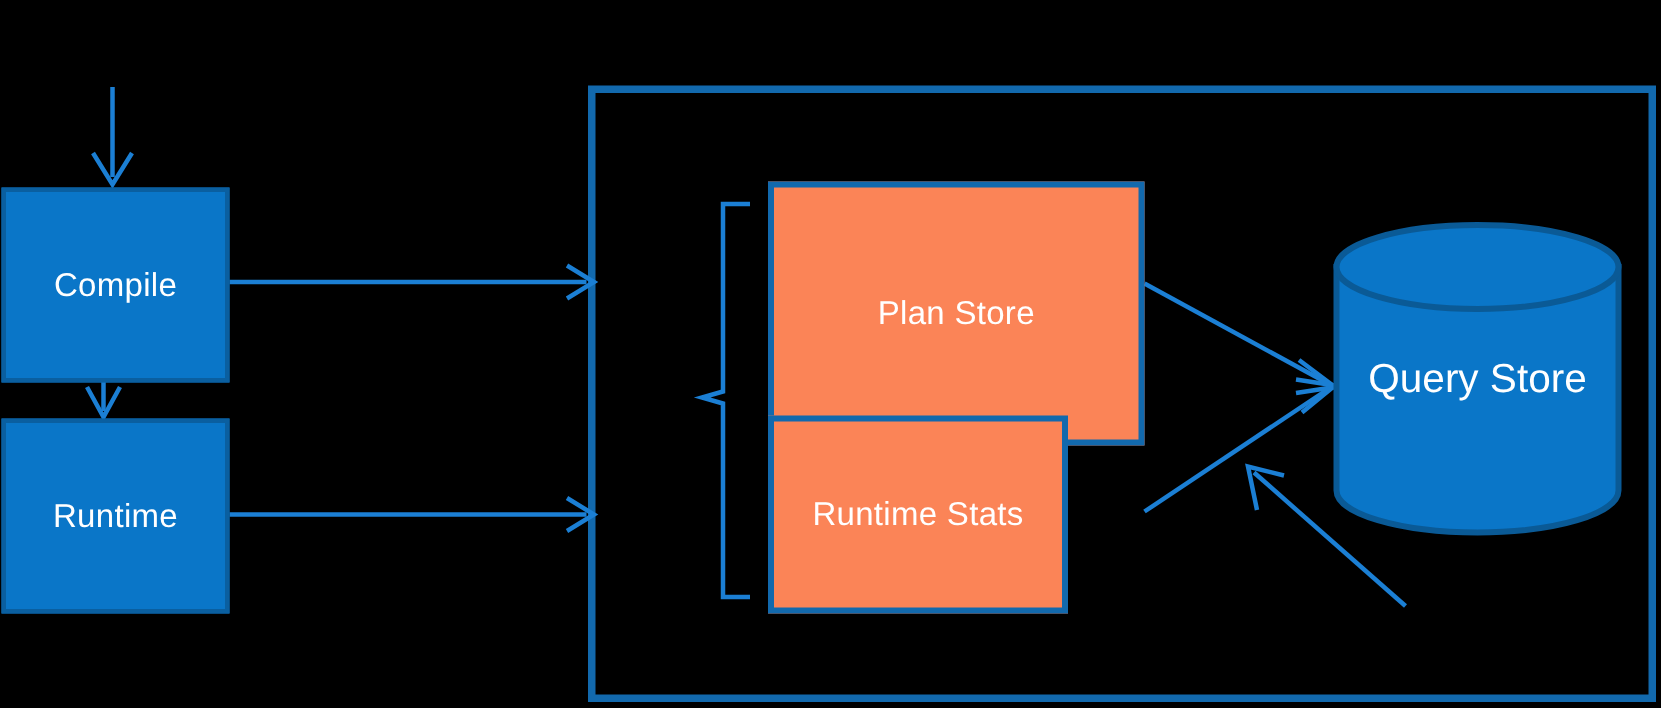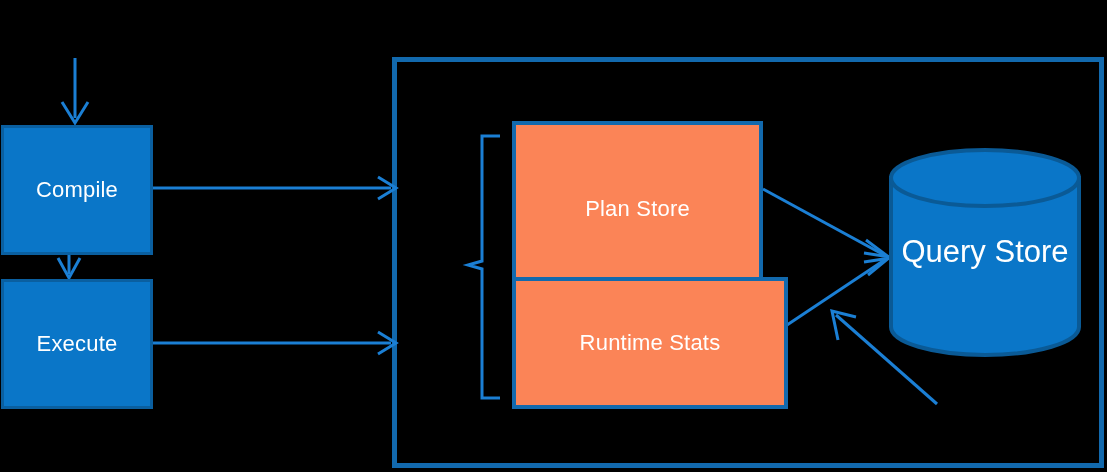--- a/index.html
+++ b/index.html
@@ -45,21 +45,21 @@
   }
   .box-orange {
     background: #fb8457;
     border: 4px solid #1269ad;
   }
   .cyl-label {
     position: absolute;
     z-index: 4;
     color: #ffffff;
     font-family: "Liberation Sans", sans-serif;
-    font-size: 31px;
+    font-size: 27px;
     line-height: 1.22;
     text-align: center;
     display: flex;
     align-items: center;
     justify-content: center;
     pointer-events: none;
   }
 </style>
 </head>
 <body>
@@ -113,28 +113,28 @@
       <path d="M 891 178 L 891 327 A 94 28 0 0 0 1079 327 L 1079 178 Z" fill="#0a76c8" stroke="#0a5a96" stroke-width="4"></path>
       <ellipse cx="985" cy="178" rx="94" ry="28" fill="#0a76c8" stroke="#0a5a96" stroke-width="4"></ellipse>
     </g>
   </svg>
 
   <div class="node-box box-blue" style="left:1px; top:125px; width:152px; height:130px;">
     <span>Compile</span>
   </div>
 
   <div class="node-box box-blue" style="left:1px; top:279px; width:152px; height:130px;">
-    <span>Execute</span>
+    <span>Runtime</span>
   </div>
 
   <div class="node-box box-orange" style="left:512px; top:121px; width:251px; height:176px;">
     <span>Plan Store</span>
   </div>
 
-  <div class="node-box box-orange" style="left:512px; top:277px; width:276px; height:132px;">
+  <div class="node-box box-orange" style="left:512px; top:277px; width:200px; height:132px;">
     <span>Runtime Stats</span>
   </div>
 
   <div class="cyl-label" style="left:891px; top:212px; width:188px; height:80px; flex-direction:column;">
     <span>Query Store</span>
   </div>
 
 </div>
 
 </body></html>

